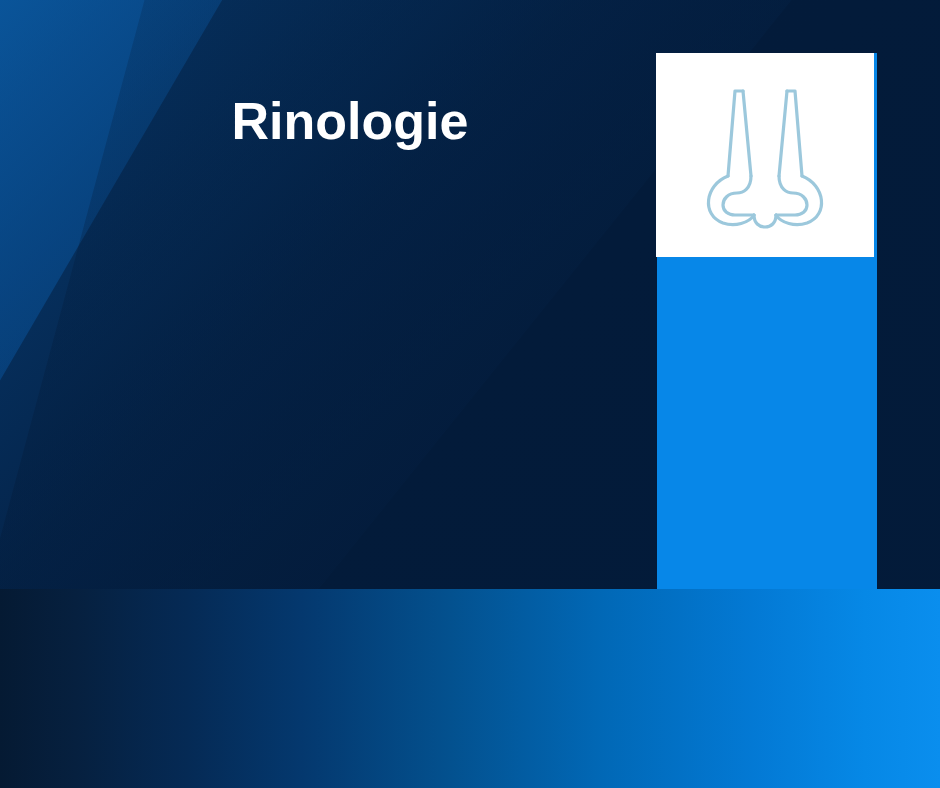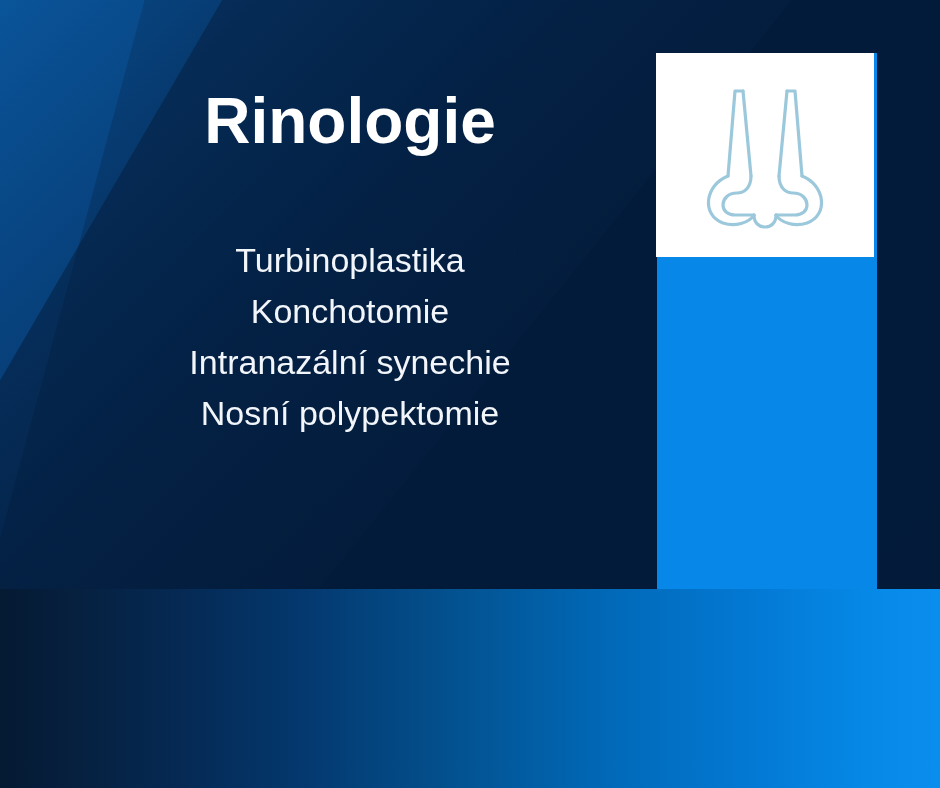--- a/index.html
+++ b/index.html
@@ -124,21 +124,21 @@
   }
 
   
   .title {
     position: absolute;
     left: 40px;
     top: 90px;
     width: 620px;
     text-align: center;
     color: #ffffff;
-    font-size: 64px;
+    font-size: 52px;
     font-weight: bold;
     letter-spacing: 0px;
     line-height: 62px;
     white-space: nowrap;
   }
   .list {
     position: absolute;
     left: 20px;
     top: 235px;
     width: 660px;
@@ -182,20 +182,14 @@
       <path d="M54 95 C54 108 46 112 40 112 C31 112 26 118 26 124 C26 130 31 134 38 134 L57 134"></path>
 
       <path d="M82 95 C82 108 90 112 96 112 C105 112 110 118 110 124 C110 130 105 134 98 134 L79 134"></path>
 
       <path d="M57 134 C57 142 62 146 68 146 C74 146 79 142 79 134"></path>
     </svg>
   </div>
 
   <div class="title">Rinologie</div>
 
-  <div class="list">
-    <div class="list-item">Turbinoplastika</div>
-    <div class="list-item">Konchotomie</div>
-    <div class="list-item">Intranazální synechie</div>
-    <div class="list-item">Nosní polypektomie</div>
-  </div>
 
 </div>
 
 </body></html>

